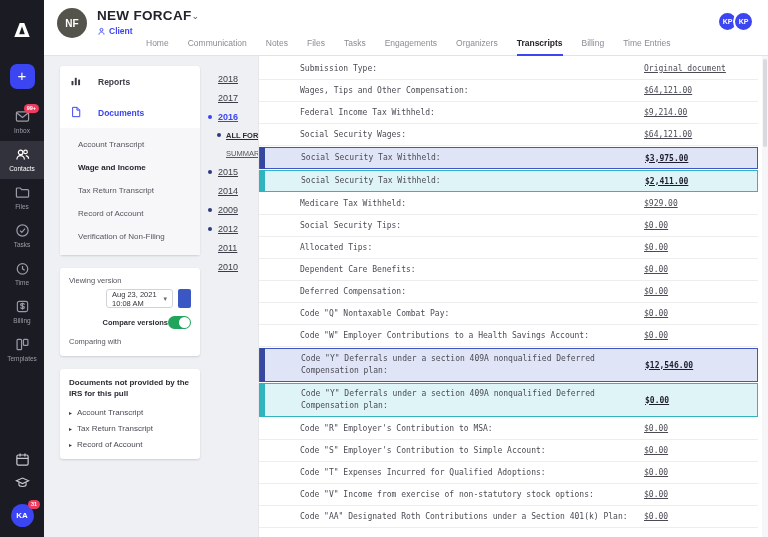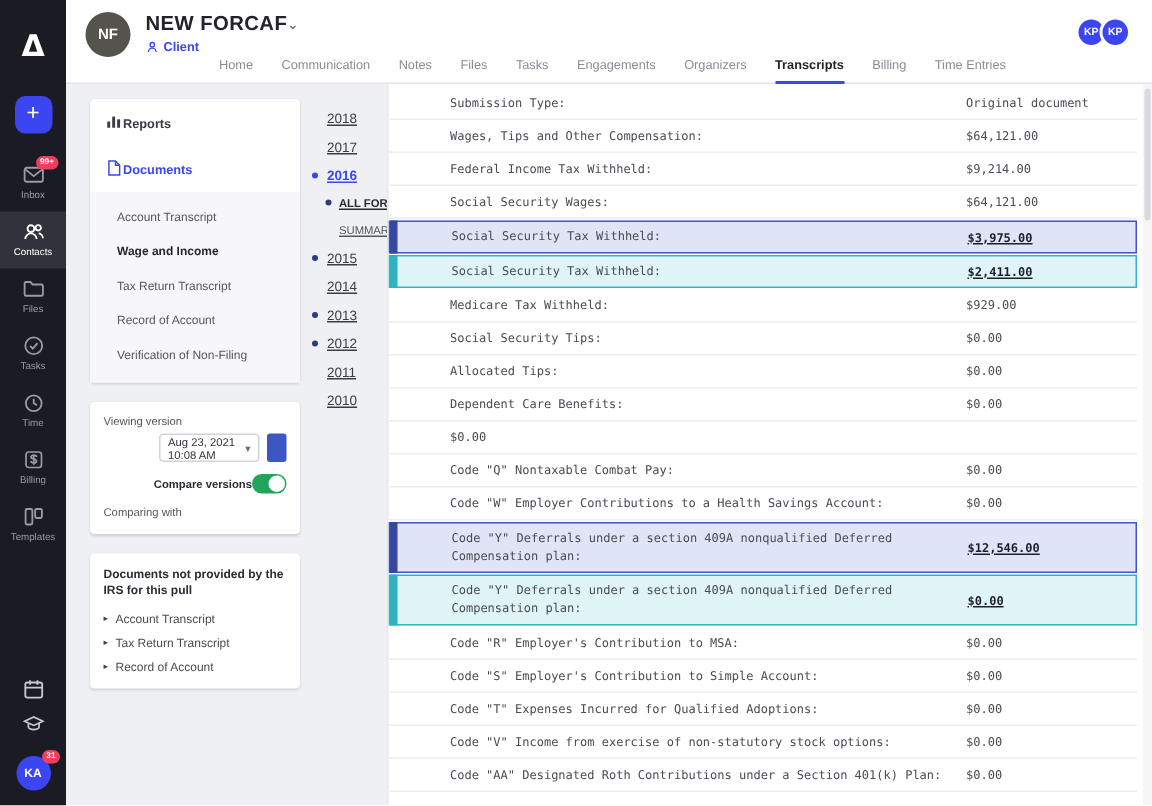--- a/index.html
+++ b/index.html
@@ -48,21 +48,21 @@
   .tabs { position:absolute; bottom:-1px; left:102px; display:flex; gap:19px; font-size:8.5px; color:#8b8b95; }
   .tab { padding-bottom:6px; cursor:pointer; white-space:nowrap; }
   .tab.active { color:#23232b; font-weight:bold; border-bottom:2px solid #3b45f2; }
 
   .body { flex:1; display:flex; min-height:0; }
 
   
   .left-panel { width:214px; flex-shrink:0; background:#eff0f3; padding:10px 0 0 16px; display:flex; gap:8px; }
   .panel-cards { width:140px; display:flex; flex-direction:column; }
   .card { background:#fff; border-radius:3px; box-shadow:0 1px 2px rgba(40,40,60,.16); margin-bottom:13px; }
-  .nav-item { display:flex; align-items:center; gap:0; padding:8.5px 10px; font-size:8.5px; font-weight:bold;
+  .nav-item { display:flex; align-items:center; gap:16px; padding:8.5px 10px; font-size:8.5px; font-weight:bold;
     color:#3c3c46; cursor:pointer; }
   .nav-item svg { width:12px; height:12px; }
   .nav-item.active { color:#3b45f2; }
   .sub-list { background:#f7f7f9; padding:5px 0 7px; }
   .sub-item { padding:7px 8px 7px 18px; font-size:8px; color:#55555e; cursor:pointer; }
   .sub-item.active { font-weight:bold; color:#26262e; }
 
   .vcard { padding:8px 9px 6px; }
   .small-label { font-size:7.5px; color:#55555e; margin-bottom:4px; }
   .select-row { display:flex; gap:5px; margin-bottom:8px;padding-left:37px; }
@@ -89,21 +89,21 @@
   .year-item.sub { padding-left:18px; font-size:7.5px; font-weight:bold; color:#2b2b34; }
   .year-item.sub .dot { left:9px; }
   .year-item.sub.muted { font-weight:normal; color:#55555e; }
 
   
   .content { flex:1; background:#fff; border-left:1px solid #e7e7ea; position:relative; overflow:hidden; padding-top:2px; }
   .trow { display:flex; align-items:center; min-height:22px; margin-right:10px; padding-left:41px;
     border-bottom:1px solid #ededf0; position:relative; }
   .tlabel { width:344px; flex-shrink:0; font-family:"DejaVu Sans Mono", monospace; font-size:8px;
     color:#4b4b55; line-height:1.5; padding:4px 6px 4px 0; }
-  .tvalue { font-family:"DejaVu Sans Mono", monospace; font-size:8px; color:#4b4b55; white-space:nowrap; }
+  .tvalue { font-family:"DejaVu Sans Mono", monospace; font-size:8px; color:#4b4b55; white-space:nowrap;text-decoration:underline; }
   .trow.hl { border:1px solid; margin-top:1px; margin-bottom:1px; }
   .trow.hl .hlbar { position:absolute; left:0; top:-1px; bottom:-1px; width:5px; }
   .trow.hl .tvalue { font-weight:bold; text-decoration:underline; color:#1e1e2e; cursor:pointer; }
 
   .scroll-track { position:absolute; top:0; right:0; bottom:0; width:6px; background:#f6f6f8; }
   .scroll-thumb { position:absolute; top:3px; right:1px; width:4px; height:88px; border-radius:2px; background:#d9d9de; }
 </style>
 </head>
 <body>
 
@@ -306,21 +306,21 @@
         </div>
 
         <div class="years" id="years">
             <div class="year-item"><span>2018</span></div>
             <div class="year-item"><span>2017</span></div>
             <div class="year-item active"><span class="dot"></span><span>2016</span></div>
             <div class="year-item sub"><span class="dot"></span><span>ALL FORMS</span></div>
             <div class="year-item sub muted"><span>SUMMARY</span></div>
             <div class="year-item"><span class="dot"></span><span>2015</span></div>
             <div class="year-item"><span>2014</span></div>
-            <div class="year-item"><span class="dot"></span><span>2013</span></div>
+            <div class="year-item"><span class="dot"></span><span>2009</span></div>
             <div class="year-item"><span class="dot"></span><span>2012</span></div>
             <div class="year-item"><span>2011</span></div>
             <div class="year-item"><span>2010</span></div>
           </div>
       </div>
 
       <div class="content">
         <div id="rows">
             <div class="trow">
               <div class="tlabel">Submission Type:</div>
@@ -358,20 +358,21 @@
             </div>
             <div class="trow">
               <div class="tlabel">Allocated Tips:</div>
               <div class="tvalue">$0.00</div>
             </div>
             <div class="trow">
               <div class="tlabel">Dependent Care Benefits:</div>
               <div class="tvalue">$0.00</div>
             </div>
             <div class="trow">
+              <div class="tlabel">Deferred Compensation:</div>
               <div class="tvalue">$0.00</div>
             </div>
             <div class="trow">
               <div class="tlabel">Code "Q" Nontaxable Combat Pay:</div>
               <div class="tvalue">$0.00</div>
             </div>
             <div class="trow">
               <div class="tlabel">Code "W" Employer Contributions to a Health Savings Account:</div>
               <div class="tvalue">$0.00</div>
             </div>

